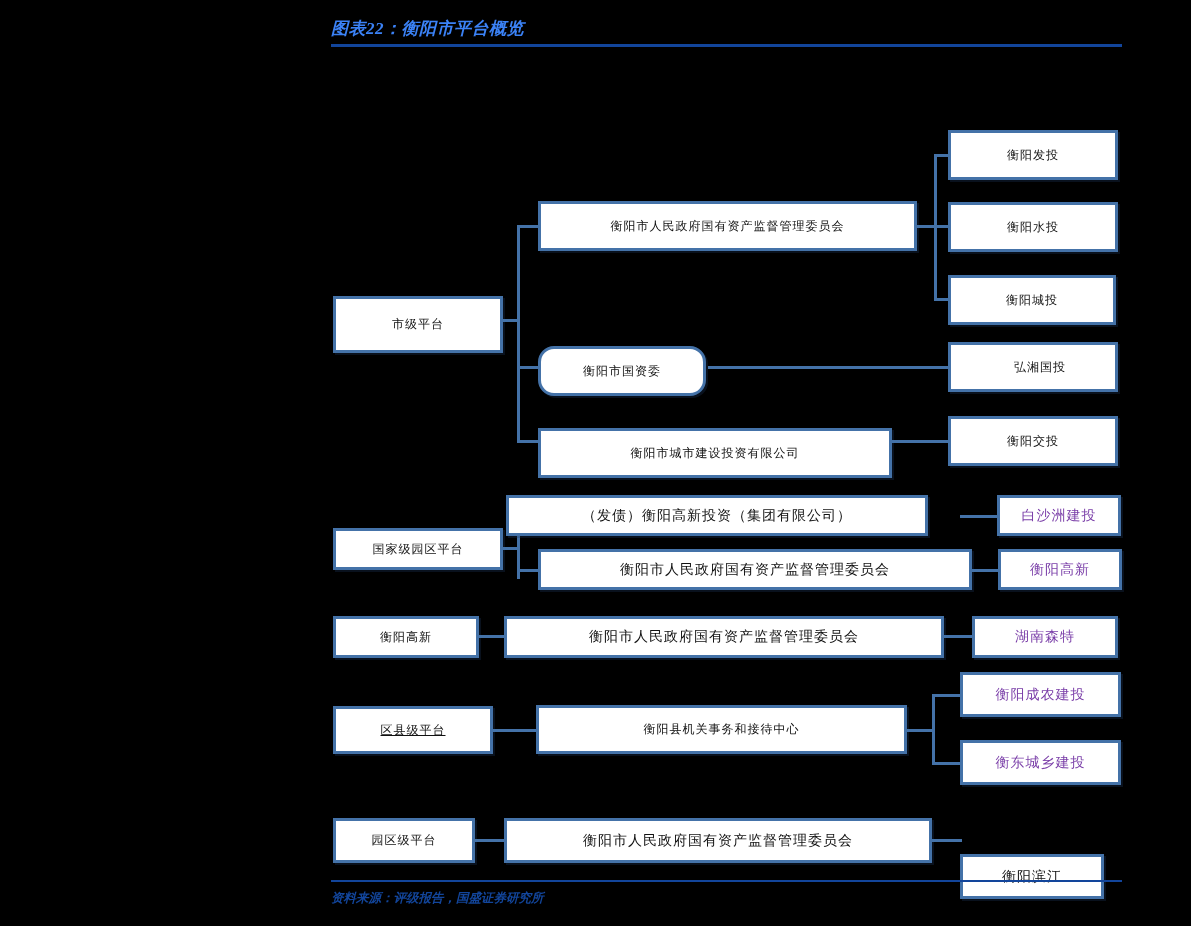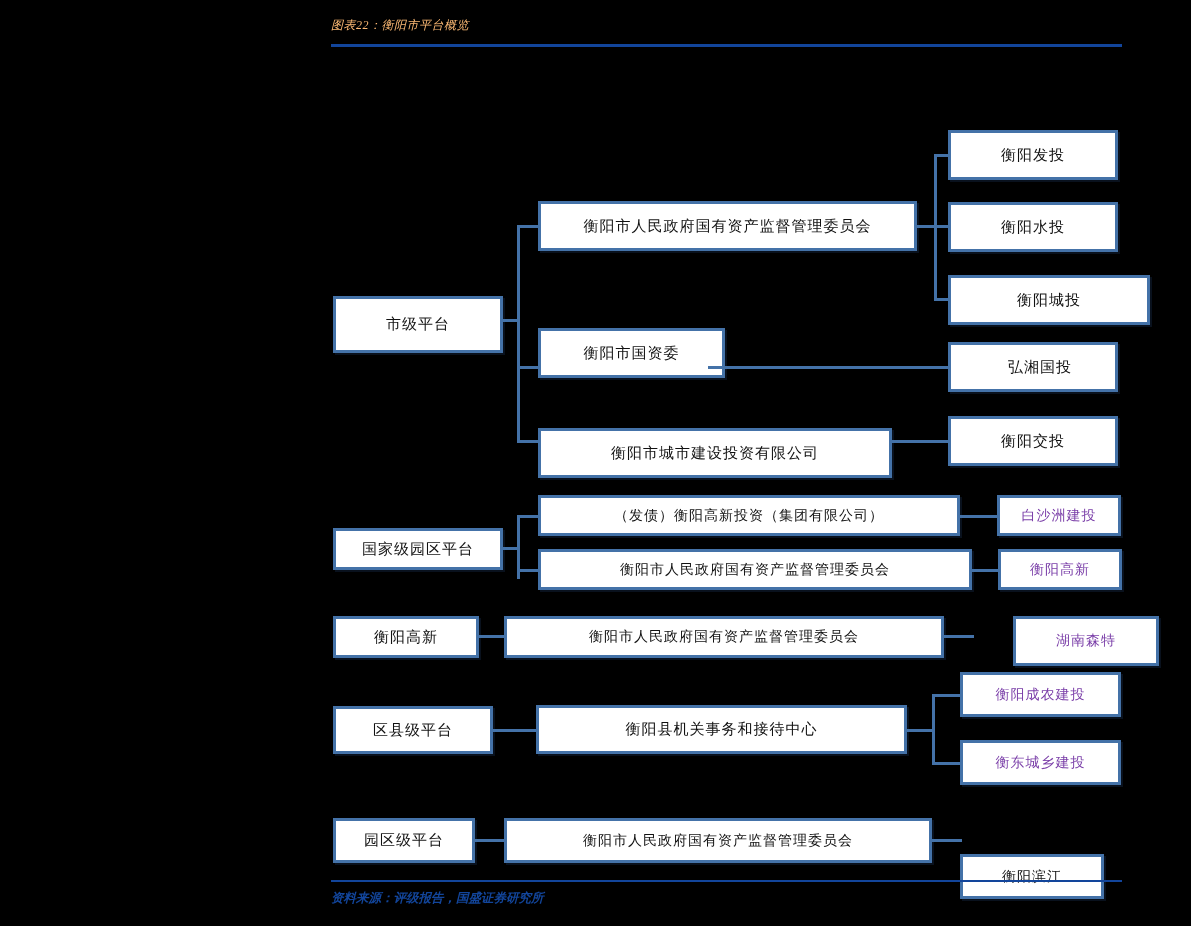--- a/index.html
+++ b/index.html
@@ -5,22 +5,22 @@
   html,body{margin:0;padding:0;background:#000;}
   body{
     width:1191px;height:926px;position:relative;overflow:hidden;
     font-family:"Liberation Serif","DejaVu Serif",serif;
   }
   .canvas{position:absolute;inset:0;}
 
   
   .fig-title{
     position:absolute;left:331px;top:17px;
-    font-size:12px;font-weight:normal;font-style:italic;
-    color:#fdba74;letter-spacing:.5px;white-space:nowrap;
+    font-size:17px;font-weight:bold;font-style:italic;
+    color:#3b82f6;letter-spacing:.5px;white-space:nowrap;
   }
   .rule-top{
     position:absolute;left:331px;top:44px;width:791px;height:3px;
     background:#12459B;
   }
   .rule-bottom{
     position:absolute;left:331px;top:880px;width:791px;height:2px;
     background:#12459B;
   }
   .source{
@@ -29,21 +29,21 @@
     color:#12459B;white-space:nowrap;
   }
 
   
   .box{
     position:absolute;box-sizing:border-box;
     background:#FFFFFF;
     border:3px solid #4472A8;
     display:flex;align-items:center;justify-content:center;
     color:#111111;
-    font-size:15px;
+    font-size:12px;
     letter-spacing:1px;
     white-space:nowrap;
     box-shadow:2px 2px 0 rgba(30,55,95,.30);
   }
   .box.purple{color:#7A3EA8;text-align:center;}
   .box.small{font-size:14px;}
 
   
   .ln{position:absolute;background:#4472A8;}
   .lnh{height:3px;}
@@ -59,62 +59,62 @@
 
   <div class="box" style="left:333px;top:296px;width:170px;height:57px;">市级平台</div>
 
   <div class="ln lnh" style="left:503px;top:319px;width:17px;"></div>
   <div class="ln lnv" style="left:517px;top:225px;height:218px;"></div>
   <div class="ln lnh" style="left:517px;top:225px;width:22px;"></div>
   <div class="ln lnh" style="left:517px;top:366px;width:22px;"></div>
   <div class="ln lnh" style="left:517px;top:440px;width:22px;"></div>
 
   <div class="box" style="left:538px;top:201px;width:379px;height:50px;">衡阳市人民政府国有资产监督管理委员会</div>
-  <div class="box" style="left:538px;top:328px;width:187px;height:50px;">衡阳市国资委</div>
+  <div class="box" style="left:538px;top:346px;width:168px;height:50px;border-radius:16px;">衡阳市国资委</div>
   <div class="box" style="left:538px;top:416px;width:354px;height:50px;margin-top:12px;">衡阳市城市建设投资有限公司</div>
 
   <div class="ln lnh" style="left:917px;top:225px;width:20px;"></div>
   <div class="ln lnv" style="left:934px;top:154px;height:147px;"></div>
   <div class="ln lnh" style="left:934px;top:154px;width:16px;"></div>
   <div class="ln lnh" style="left:934px;top:225px;width:16px;"></div>
   <div class="ln lnh" style="left:934px;top:298px;width:16px;"></div>
 
   <div class="box" style="left:948px;top:130px;width:170px;height:50px;">衡阳发投</div>
   <div class="box" style="left:948px;top:202px;width:170px;height:50px;">衡阳水投</div>
-  <div class="box" style="left:948px;top:275px;width:202px;height:50px;font-family:Liberation Mono, monospace;">衡阳城投</div>
+  <div class="box" style="left:948px;top:275px;width:168px;height:50px;font-family:Liberation Mono, monospace;">衡阳城投</div>
 
   <div class="ln lnh" style="left:708px;top:366px;width:242px;"></div>
   <div class="box" style="left:948px;top:342px;width:170px;height:50px;padding-left:14px;">弘湘国投</div>
 
   <div class="ln lnh" style="left:892px;top:440px;width:58px;"></div>
   <div class="box" style="left:948px;top:416px;width:170px;height:50px;">衡阳交投</div>
 
   <div class="box" style="left:333px;top:528px;width:170px;height:42px;">国家级园区平台</div>
 
   <div class="ln lnh" style="left:503px;top:547px;width:17px;"></div>
   <div class="ln lnv" style="left:517px;top:515px;height:64px;"></div>
   <div class="ln lnh" style="left:517px;top:515px;width:22px;"></div>
   <div class="ln lnh" style="left:517px;top:569px;width:22px;"></div>
 
-  <div class="box small" style="left:538px;top:495px;width:422px;height:41px;">（发债）衡阳高新投资（集团有限公司）</div>
+  <div class="box small" style="left:506px;top:495px;width:422px;height:41px;">（发债）衡阳高新投资（集团有限公司）</div>
   <div class="box small" style="left:538px;top:549px;width:434px;height:41px;">衡阳市人民政府国有资产监督管理委员会</div>
 
   <div class="ln lnh" style="left:960px;top:515px;width:39px;"></div>
   <div class="box small purple" style="left:997px;top:495px;width:124px;height:41px;">白沙洲建投</div>
 
   <div class="ln lnh" style="left:972px;top:569px;width:28px;"></div>
   <div class="box small purple" style="left:998px;top:549px;width:124px;height:41px;">衡阳高新</div>
 
   <div class="box" style="left:333px;top:616px;width:146px;height:42px;">衡阳高新</div>
   <div class="ln lnh" style="left:479px;top:635px;width:27px;"></div>
   <div class="box small" style="left:504px;top:616px;width:440px;height:42px;">衡阳市人民政府国有资产监督管理委员会</div>
   <div class="ln lnh" style="left:944px;top:635px;width:30px;"></div>
-  <div class="box small purple" style="left:972px;top:616px;width:146px;height:50px;margin-left:41px;">湖南森特</div>
+  <div class="box small purple" style="left:972px;top:616px;width:146px;height:42px;">湖南森特</div>
 
-  <div class="box" style="left:333px;top:706px;width:160px;height:48px;">区县级平台</div>
+  <div class="box" style="left:333px;top:706px;width:160px;height:48px;text-decoration:underline;">区县级平台</div>
   <div class="ln lnh" style="left:493px;top:729px;width:45px;"></div>
   <div class="box" style="left:536px;top:705px;width:371px;height:49px;">衡阳县机关事务和接待中心</div>
 
   <div class="ln lnh" style="left:907px;top:729px;width:28px;"></div>
   <div class="ln lnv" style="left:932px;top:694px;height:70px;"></div>
   <div class="ln lnh" style="left:932px;top:694px;width:30px;"></div>
   <div class="ln lnh" style="left:932px;top:762px;width:30px;"></div>
 
   <div class="box small purple" style="left:960px;top:672px;width:161px;height:45px;">衡阳成农建投</div>
   <div class="box small purple" style="left:960px;top:740px;width:161px;height:45px;">衡东城乡建投</div>

